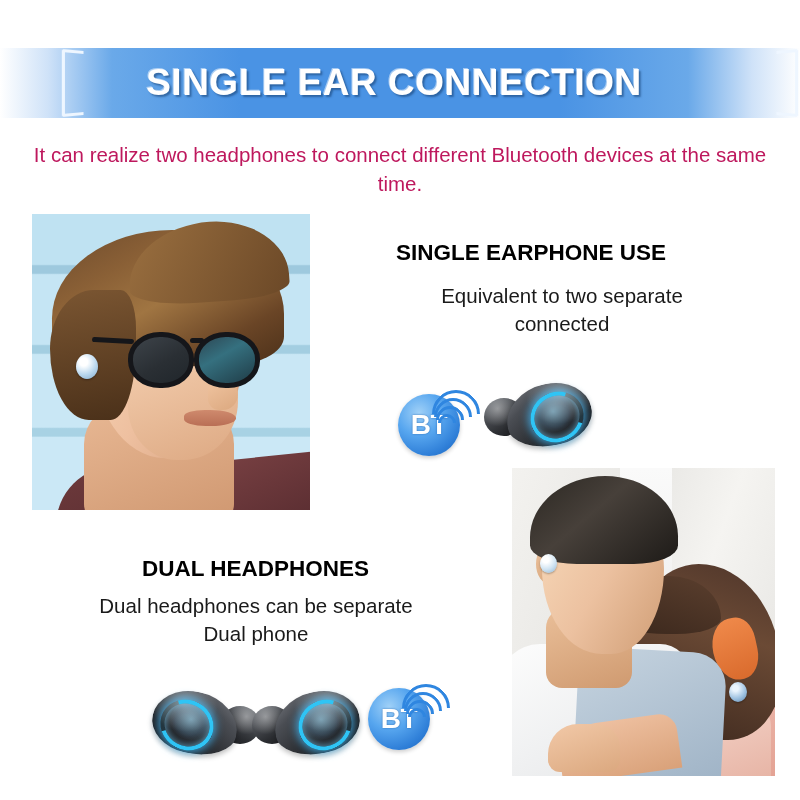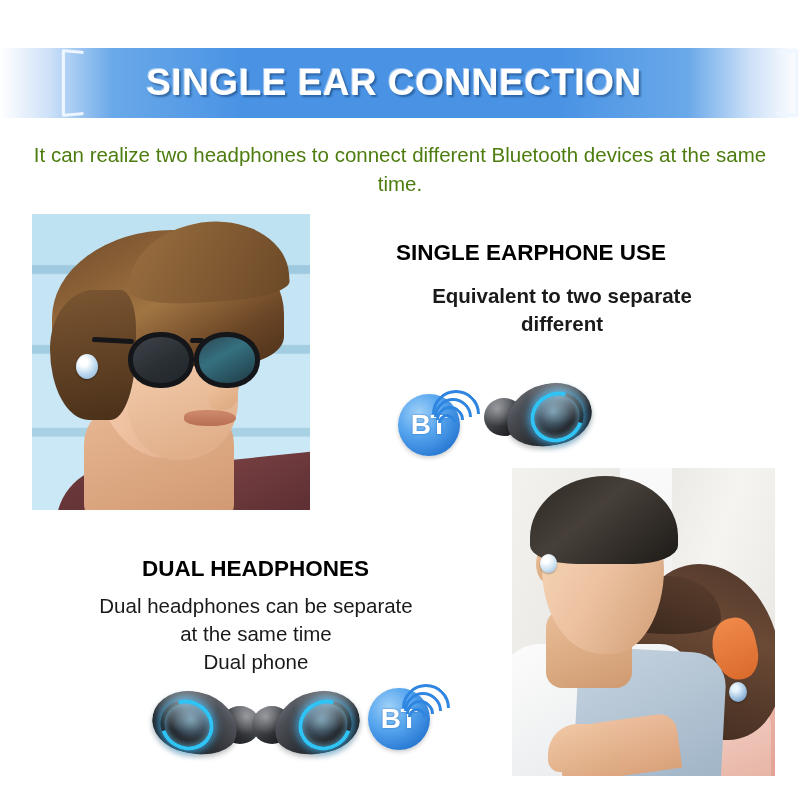--- a/index.html
+++ b/index.html
@@ -82,21 +82,21 @@
 
   
   .subtitle {
     position: absolute;
     left: 20px;
     top: 140px;
     width: 760px;
     text-align: center;
     font-size: 20.5px;
     line-height: 29px;
-    color: #4d7c0f;
+    color: #be185d;
   }
 
   
   .photo {
     position: absolute;
     overflow: hidden;
     background: #f2f6fa;
   }
   .photo-man {
     left: 32px;
@@ -361,21 +361,21 @@
     white-space: nowrap;
   }
   .sec-body {
     position: absolute;
     font-size: 20.5px;
     line-height: 28px;
     color: #1a1a1a;
     text-align: center;
   }
   .head-single { left: 396px; top: 240px; }
-  .body-single { left: 372px; top: 282px; width: 380px; font-weight: bold; }
+  .body-single { left: 372px; top: 282px; width: 380px; }
   .head-dual   { left: 142px; top: 556px; text-align: center; }
   .body-dual   { left: 46px;  top: 592px; width: 420px; }
 
   
   .bud {
     position: absolute;
     width: 108px;
     height: 66px;
   }
   .bud .body {
@@ -516,21 +516,21 @@
   <div class="c-m-face"></div>
   <div class="c-m-hair"></div>
   <div class="c-m-bud"></div>
   <div class="c-w-arm"></div>
   <div class="c-m-hand"></div>
 </div>
 
 <div class="sec-head head-single">SINGLE EARPHONE USE</div>
 <div class="sec-body body-single">
   <div>Equivalent to two separate</div>
-  <div>different</div>
+  <div>connected</div>
 </div>
 
 <div class="bt bt-single">
   <div class="disc"></div>
   <div class="label">BT</div>
   <div class="wave w1"></div>
   <div class="wave w2"></div>
   <div class="wave w3"></div>
   <div class="wave w4"></div>
 </div>
@@ -538,21 +538,20 @@
 <div class="bud bud-single">
   <div class="tip"></div>
   <div class="body"></div>
   <div class="glow"></div>
   <div class="ring"></div>
 </div>
 
 <div class="sec-head head-dual">DUAL HEADPHONES</div>
 <div class="sec-body body-dual">
   <div>Dual headphones can be separate</div>
-  <div>at the same time</div>
   <div>Dual phone</div>
 </div>
 
 <div class="bud bud-dual-l flip">
   <div class="tip"></div>
   <div class="body"></div>
   <div class="glow"></div>
   <div class="ring"></div>
 </div>
 

